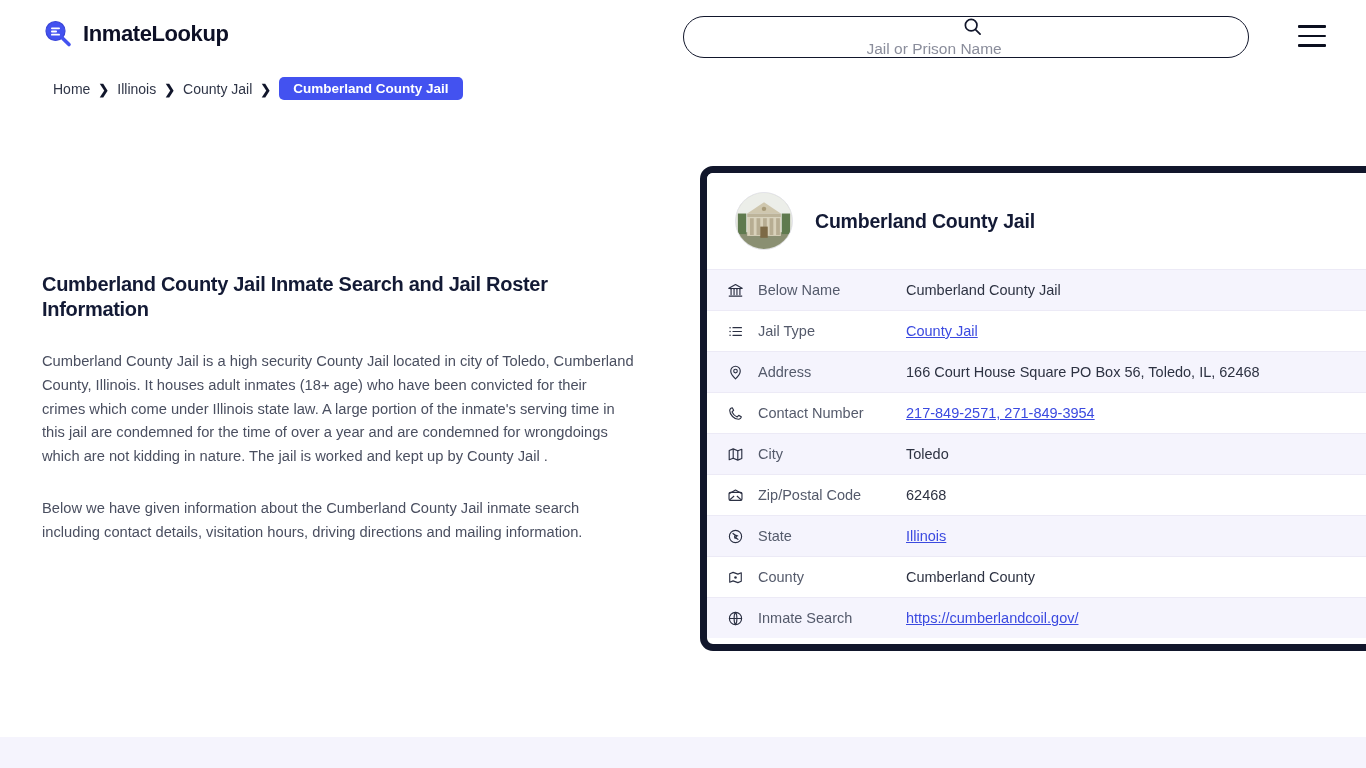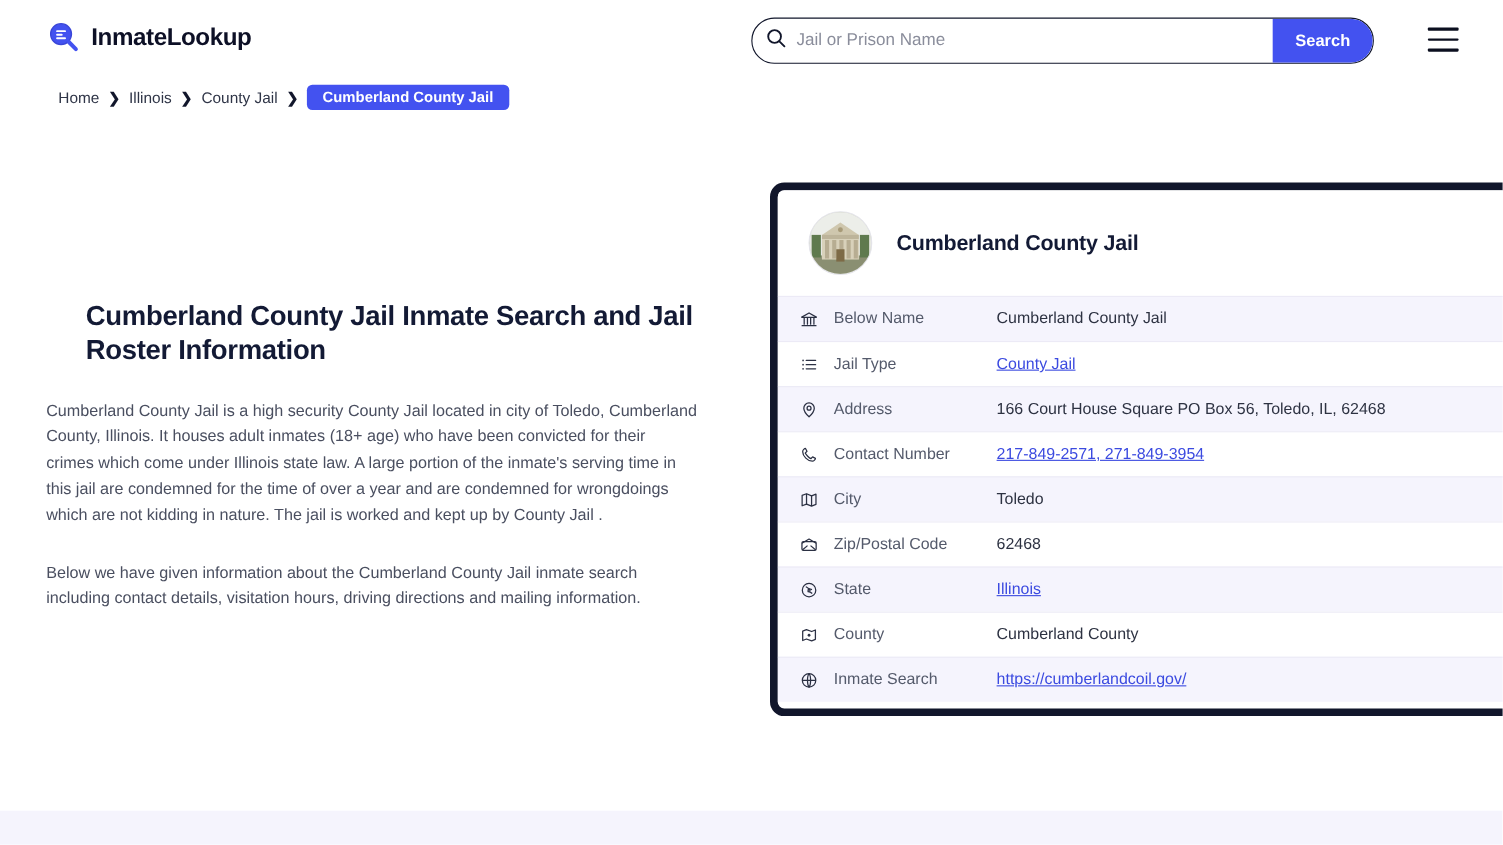--- a/index.html
+++ b/index.html
@@ -28,20 +28,21 @@
   }
 
   .search-wrap {
     position: absolute; left: 683px; top: 16px;
     width: 566px; height: 42px;
     border: 1.6px solid #11162b;
     border-radius: 22px;
     background: #ffffff;
     display: flex; align-items: center;
     overflow: hidden;
+    flex-direction: column;
   }
   .search-icon { margin-left: 12px; width: 19px; height: 19px; flex: 0 0 auto; }
   .search-input {
     flex: 1 1 auto;
     border: none; outline: none;
     font-family: "Liberation Sans", sans-serif;
     font-size: 15.5px; color: #11162b;
     padding: 0 8px 0 9px;
     height: 100%;
     background: transparent;
@@ -90,24 +91,23 @@
     font-weight: 700; font-size: 13.5px;
     padding: 4px 14px; border-radius: 5px;
     white-space: nowrap;
   }
 
   
   .left-col {
     position: absolute; left: 42px; top: 272px; width: 600px;
   }
   .page-title {
-    font-size: 25px; font-weight: 700; color: #131a35;
+    font-size: 20px; font-weight: 700; color: #131a35;
     line-height: 1.25; letter-spacing: -0.3px;
     max-width: 560px;
-    margin-left: 36px;
   }
   .body-par {
     margin-top: 28px;
     font-size: 14.7px; line-height: 1.62; color: #4a4f60;
     max-width: 592px;
   }
   .body-par + .body-par { }
 
   
   .info-card {

